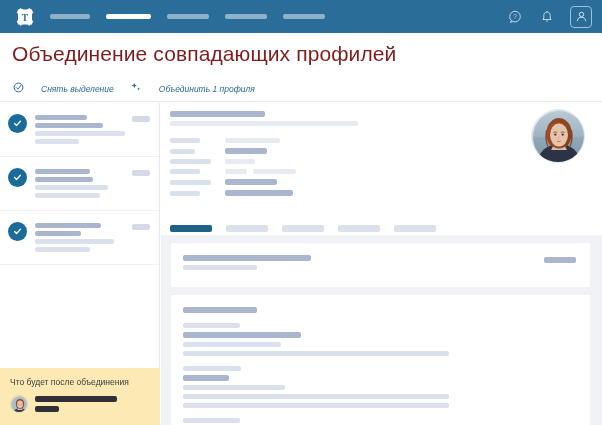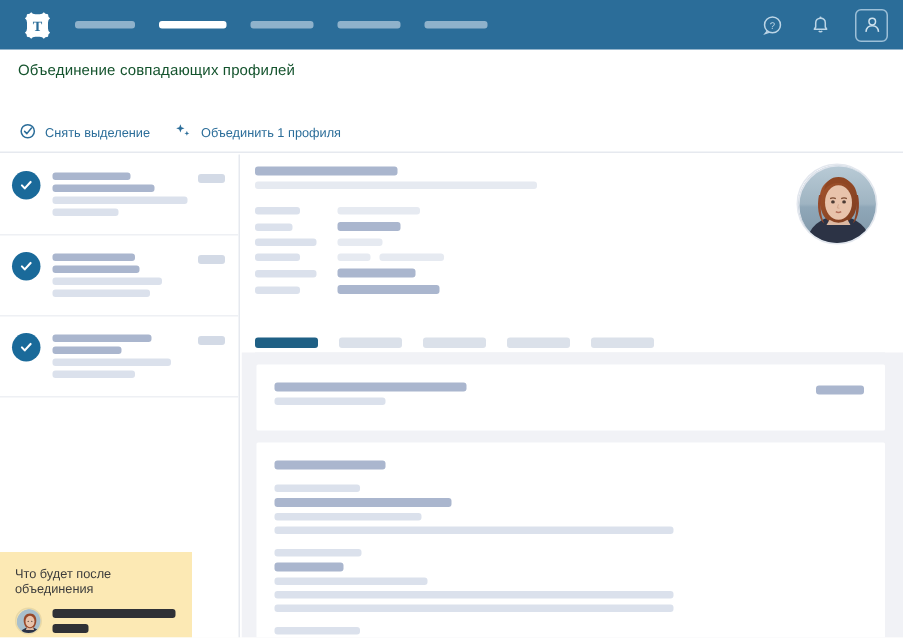--- a/index.html
+++ b/index.html
@@ -42,36 +42,37 @@
   .avatar-box {
     width: 22px; height: 22px;
     border: 1px solid #9dc0d8; border-radius: 4px;
     display: flex; align-items: center; justify-content: center;
     color: #cfe2ee;
   }
 
   
   .page-title {
     position: absolute; left: 12px; top: 42px;
-    font-size: 10px; color: #14532d; font-weight: 400;
+    font-size: 21px; color: #7f1d1d; font-weight: 400;
     letter-spacing: .1px;
   }
 
   
   .toolbar {
     position: absolute; left: 0; top: 74px;
     width: 602px; height: 28px;
     display: flex; align-items: center;
     border-bottom: 1px solid #e6e9ef;
   }
   .tool-btn {
-    display: flex; align-items: center; gap: 6px;
+    display: flex; align-items: flex-end; gap: 17px;
     font-size: 8.5px; color: #2b6d99;
     margin-left: 12px;
     cursor: pointer;
+    font-style: italic;
   }
   .tool-btn.second { margin-left: 16px; }
   .tool-ico { width: 12px; height: 12px; display:flex; align-items:center; justify-content:center; }
 
   
   .sidebar {
     position: absolute; left: 0; top: 103px;
     width: 160px; height: 322px;
     background: #ffffff;
     border-right: 1px solid #e6e9ef;
@@ -146,21 +147,21 @@
   .card-right-ph {
     position: absolute; right: 14px; top: 14px;
     width: 32px; height: 6px; border-radius: 2px; background: #aab6ce;
   }
   .group { display: flex; flex-direction: column; gap: 4px; }
   .group + .group { margin-top: 10px; }
 
   
   .callout {
     position: absolute; left: 0; top: 368px;
-    width: 128px; height: 57px;
+    width: 160px; height: 57px;
     background: #fce9b4;
     padding: 9px 10px 0 10px;
   }
   .callout-title { font-size: 8.5px; color: #3c3c3c; }
   .callout-row { display: flex; align-items: center; gap: 7px; margin-top: 8px; }
   .callout-avatar {
     width: 18px; height: 18px; border-radius: 50%;
     overflow: hidden; flex: 0 0 auto; border: 1px solid #e9d8a5;
   }
   .callout-lines { display: flex; flex-direction: column; gap: 4px; }

